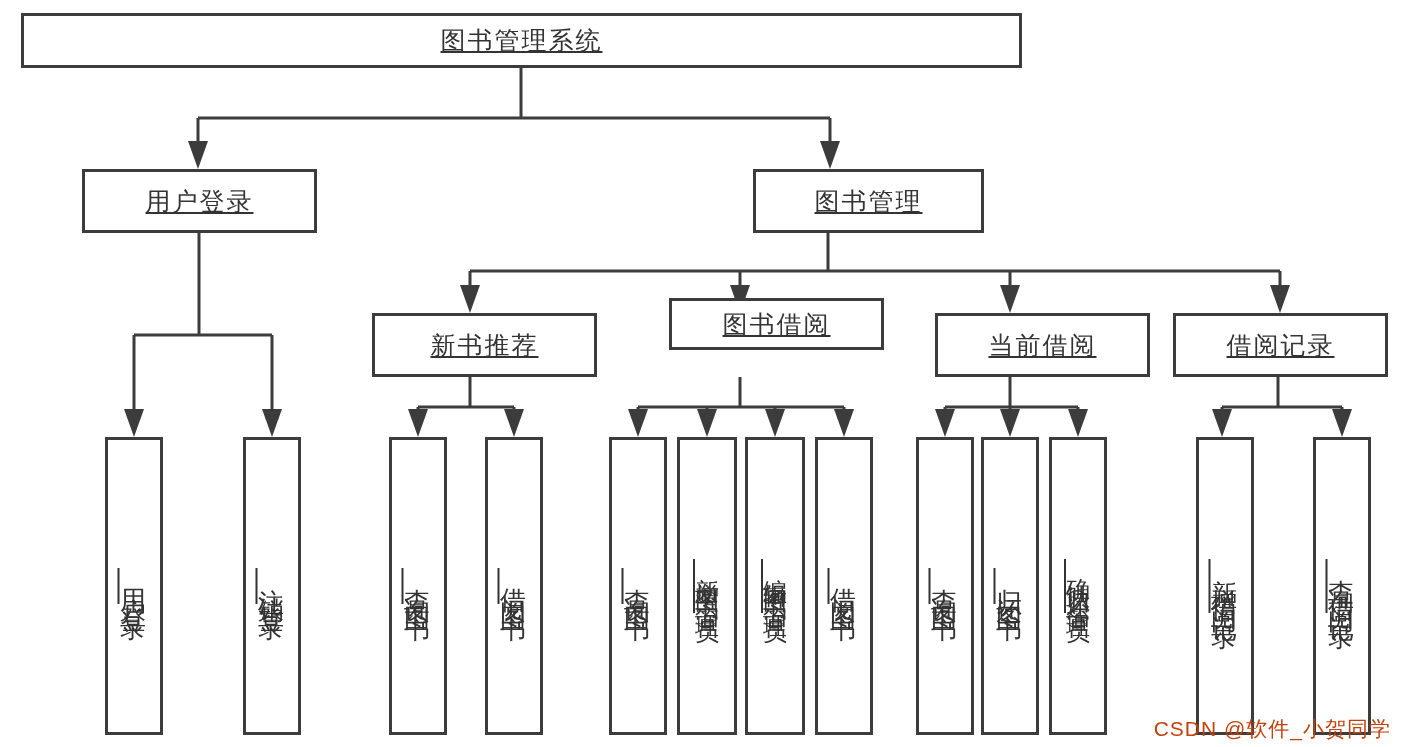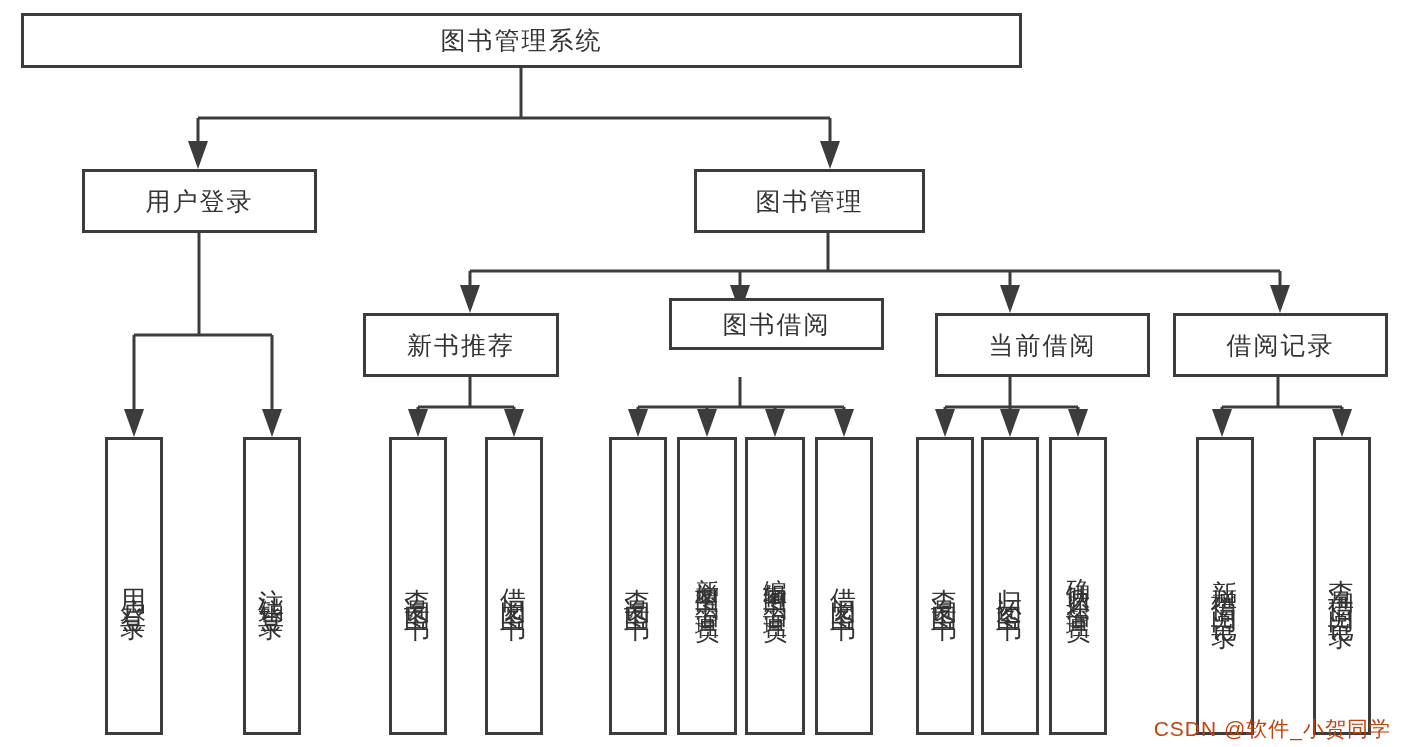--- a/index.html
+++ b/index.html
@@ -2,30 +2,30 @@
 <html><head>
 <meta charset="utf-8">
 <style>
   html,body{margin:0;padding:0;background:#ffffff;}
   body{font-family:"Liberation Sans","DejaVu Sans",sans-serif;}
   .diagram{position:relative;width:1405px;height:747px;background:#ffffff;overflow:hidden;}
   .edges{position:absolute;left:0;top:0;width:1405px;height:747px;z-index:1;}
   .edges path{stroke:#3c3c3c;stroke-width:3;fill:none;}
   .edges polygon{fill:#3c3c3c;stroke:none;}
   .node{position:absolute;box-sizing:border-box;background:#ffffff;border:3px solid #3c3c3c;
-        display:flex;align-items:center;justify-content:center;color:#333333;z-index:2;}
+        display:flex;align-items:center;justify-content:center;color:#333333;z-index:2;text-decoration:underline;}
   .hnode{font-size:25px;letter-spacing:2px;}
   .vnode{writing-mode:vertical-rl;text-orientation:mixed;font-size:26px;letter-spacing:9px;
          display:flex;align-items:center;justify-content:center;}
   .vnode.long{font-size:24px;letter-spacing:6px;}
   
   .n-root{left:21px;top:13px;width:1001px;height:55px;}
   .n-userlogin{left:82px;top:169px;width:235px;height:64px;}
-  .n-bookmgmt{left:694px;top:169px;width:231px;height:64px;}
-  .n-newbooks{left:363px;top:313px;width:196px;height:64px;}
+  .n-bookmgmt{left:753px;top:169px;width:231px;height:64px;}
+  .n-newbooks{left:372px;top:313px;width:225px;height:64px;}
   .n-borrow{left:633px;top:298px;width:215px;height:52px;margin-left:36px;}
   .n-current{left:903px;top:313px;width:215px;height:64px;margin-left:32px;}
   .n-records{left:1173px;top:313px;width:215px;height:64px;}
   .v{top:437px;height:298px;width:58px;}
   .v1{left:105px;} .v2{left:243px;}
   .v3{left:389px;} .v4{left:485px;}
   .v5{left:609px;} .v6{left:677px;width:60px;} .v7{left:745px;width:60px;} .v8{left:815px;}
   .v9{left:916px;} .v10{left:981px;} .v11{left:1049px;}
   .v12{left:1196px;} .v13{left:1313px;}
   .watermark{position:absolute;right:14px;bottom:4px;z-index:5;color:#c2410c;

